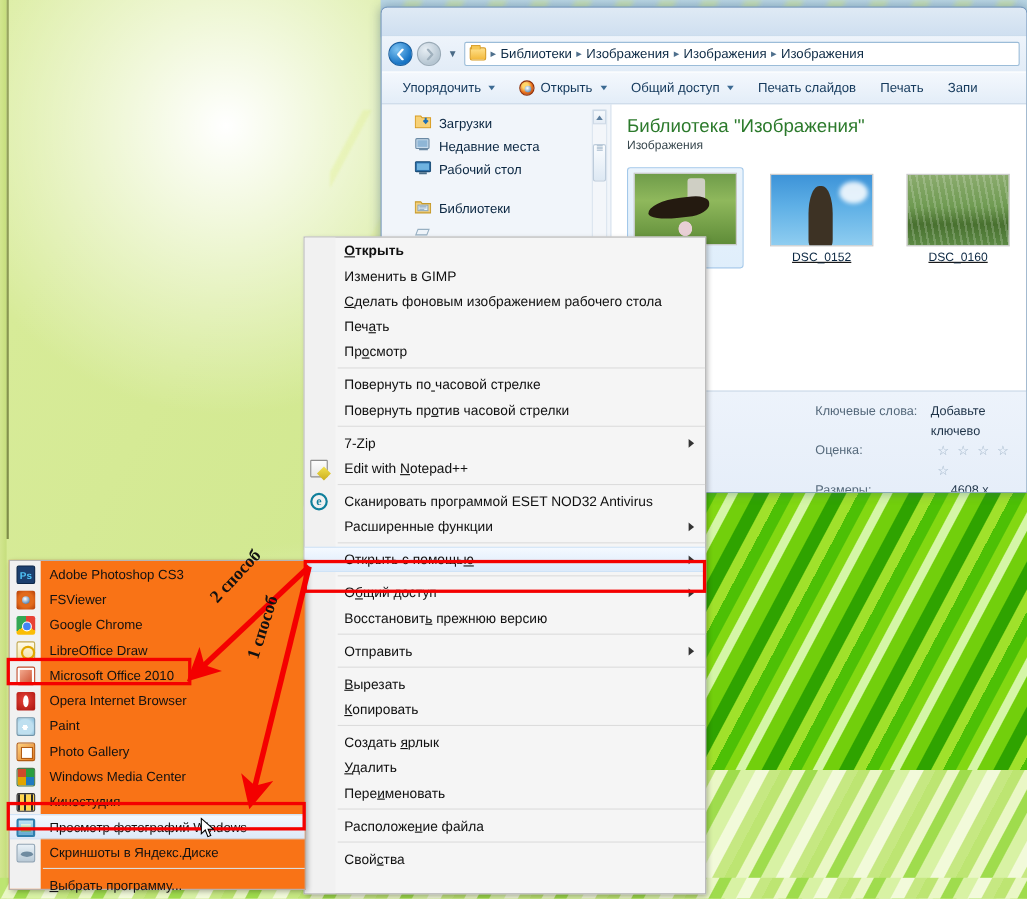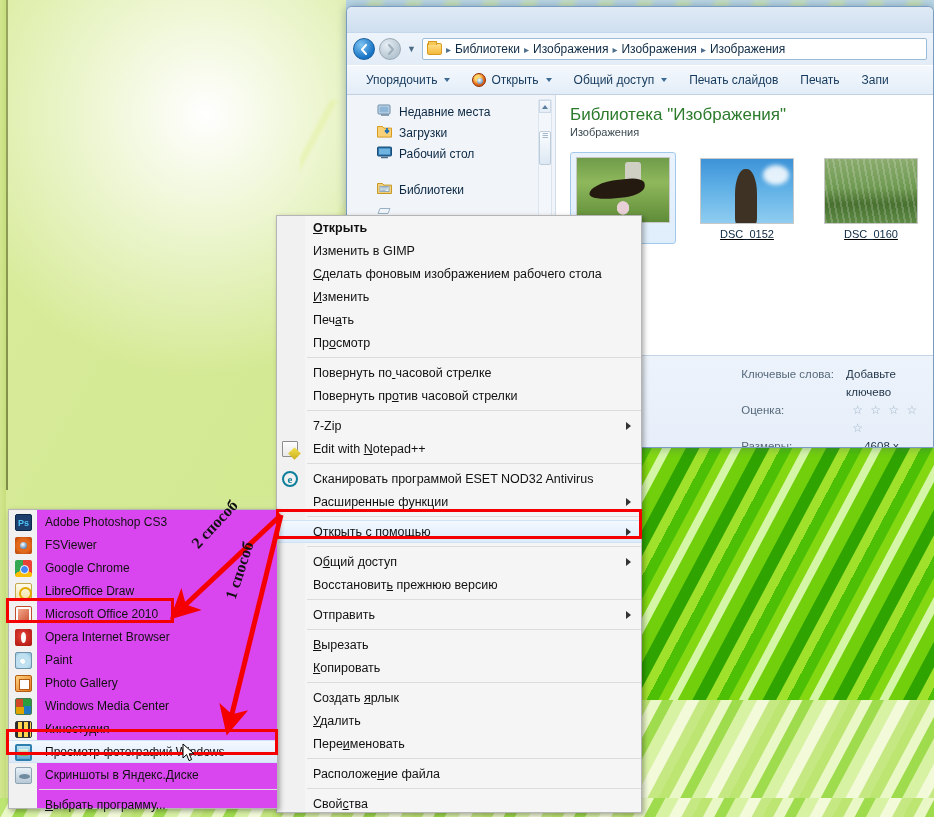--- a/index.html
+++ b/index.html
@@ -263,21 +263,21 @@
   }
   .ico-eset{
     border-radius:50%; border:2px solid #0f7f9b; color:#0f7f9b;
     font-size:11px; font-weight:bold; text-align:center; line-height:12px;
     font-family:"Liberation Serif",serif;
   }
 
   
   #submenu{
     position:absolute; left:8px; top:509px; width:270px; height:300px;
-    background:#d946ef; border:1px solid #b5b5b5;
+    background:#f97316; border:1px solid #b5b5b5;
     box-shadow:2px 2px 5px rgba(0,0,0,.32);
     font-size:12px; color:#111;
   }
   #submenu .gutter{
     position:absolute; left:0; top:0; bottom:0; width:28px; background:#f1f1f1;
   }
   .si{
     position:relative; height:23px; display:flex; align-items:center;
     padding-left:36px; white-space:nowrap;
   }
@@ -393,35 +393,35 @@
       <span>Запи</span>
     </div>
   </div>
 
   <div class="body-split">
 
     <div class="navpane">
       <div class="navrow">
         <span>
           <svg width="15" height="14" viewBox="0 0 15 14" aria-hidden="true">
+            <path d="M0.5 2.5 h5 l1.3 1.6 H14.5 v9 H0.5z" fill="#f7d177" stroke="#d79b20" stroke-width="1"></path>
+            <path d="M10 4 v4 M8 6.4 L10 8.6 L12 6.4" stroke="#1f6fb5" stroke-width="1.8" fill="none"></path>
+          </svg>
+        </span>
+        <span>Загрузки</span>
+      </div>
+      <div class="navrow">
+        <span>
+          <svg width="15" height="14" viewBox="0 0 15 14" aria-hidden="true">
             <rect x="1" y="2" width="12" height="9" rx="1" fill="#c9dcec" stroke="#6a89a4"></rect>
             <rect x="2.5" y="3.5" width="9" height="6" fill="#8fb6d6"></rect>
             <path d="M4 12 h8" stroke="#6a89a4" stroke-width="1.4"></path>
           </svg>
         </span>
         <span>Недавние места</span>
-      </div>
-      <div class="navrow">
-        <span>
-          <svg width="15" height="14" viewBox="0 0 15 14" aria-hidden="true">
-            <path d="M0.5 2.5 h5 l1.3 1.6 H14.5 v9 H0.5z" fill="#f7d177" stroke="#d79b20" stroke-width="1"></path>
-            <path d="M10 4 v4 M8 6.4 L10 8.6 L12 6.4" stroke="#1f6fb5" stroke-width="1.8" fill="none"></path>
-          </svg>
-        </span>
-        <span>Загрузки</span>
       </div>
       <div class="navrow">
         <span>
           <svg width="15" height="14" viewBox="0 0 15 14" aria-hidden="true">
             <rect x="0.5" y="2" width="14" height="9" rx="1" fill="#2b6ea8" stroke="#1b4d77"></rect>
             <rect x="2" y="3.5" width="11" height="6" fill="#6fb3e0"></rect>
             <path d="M4 12.5 h7" stroke="#4a6d86" stroke-width="1.6"></path>
           </svg>
         </span>
         <span>Рабочий стол</span>
@@ -509,23 +509,20 @@
       <div class="mi bold">
         <span><u>О</u>ткрыть</span>
       </div>
       <div class="mi">
         <span>Изменить в GIMP</span>
       </div>
       <div class="mi">
         <span><u>С</u>делать фоновым изображением рабочего стола</span>
       </div>
       <div class="mi">
-        <span><u>И</u>зменить</span>
-      </div>
-      <div class="mi">
         <span>Печ<u>а</u>ть</span>
       </div>
       <div class="mi">
         <span>Пр<u>о</u>смотр</span>
       </div>
       <div class="sep"></div>
       <div class="mi">
         <span>Повернуть по<u> </u>часовой стрелке</span>
       </div>
       <div class="mi">

